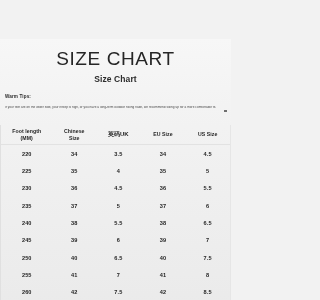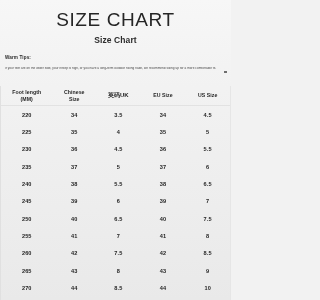--- a/index.html
+++ b/index.html
@@ -21,20 +21,21 @@
     height: 300px;
     box-sizing: border-box;
     background:
       linear-gradient(180deg, #f7f7f7 0%, #f3f3f3 22%, #efefef 52%, #ececec 78%, #e9e9e9 100%);
   }
 
   
   .titles {
     padding-top: 10px;
     text-align: center;
+    margin-top: 39px;
   }
   .title-main {
     font-size: 19px;
     letter-spacing: 0.6px;
     font-weight: 400;
     color: #262626;
     line-height: 1.05;
   }
   .title-sub {
     margin-top: 5px;

